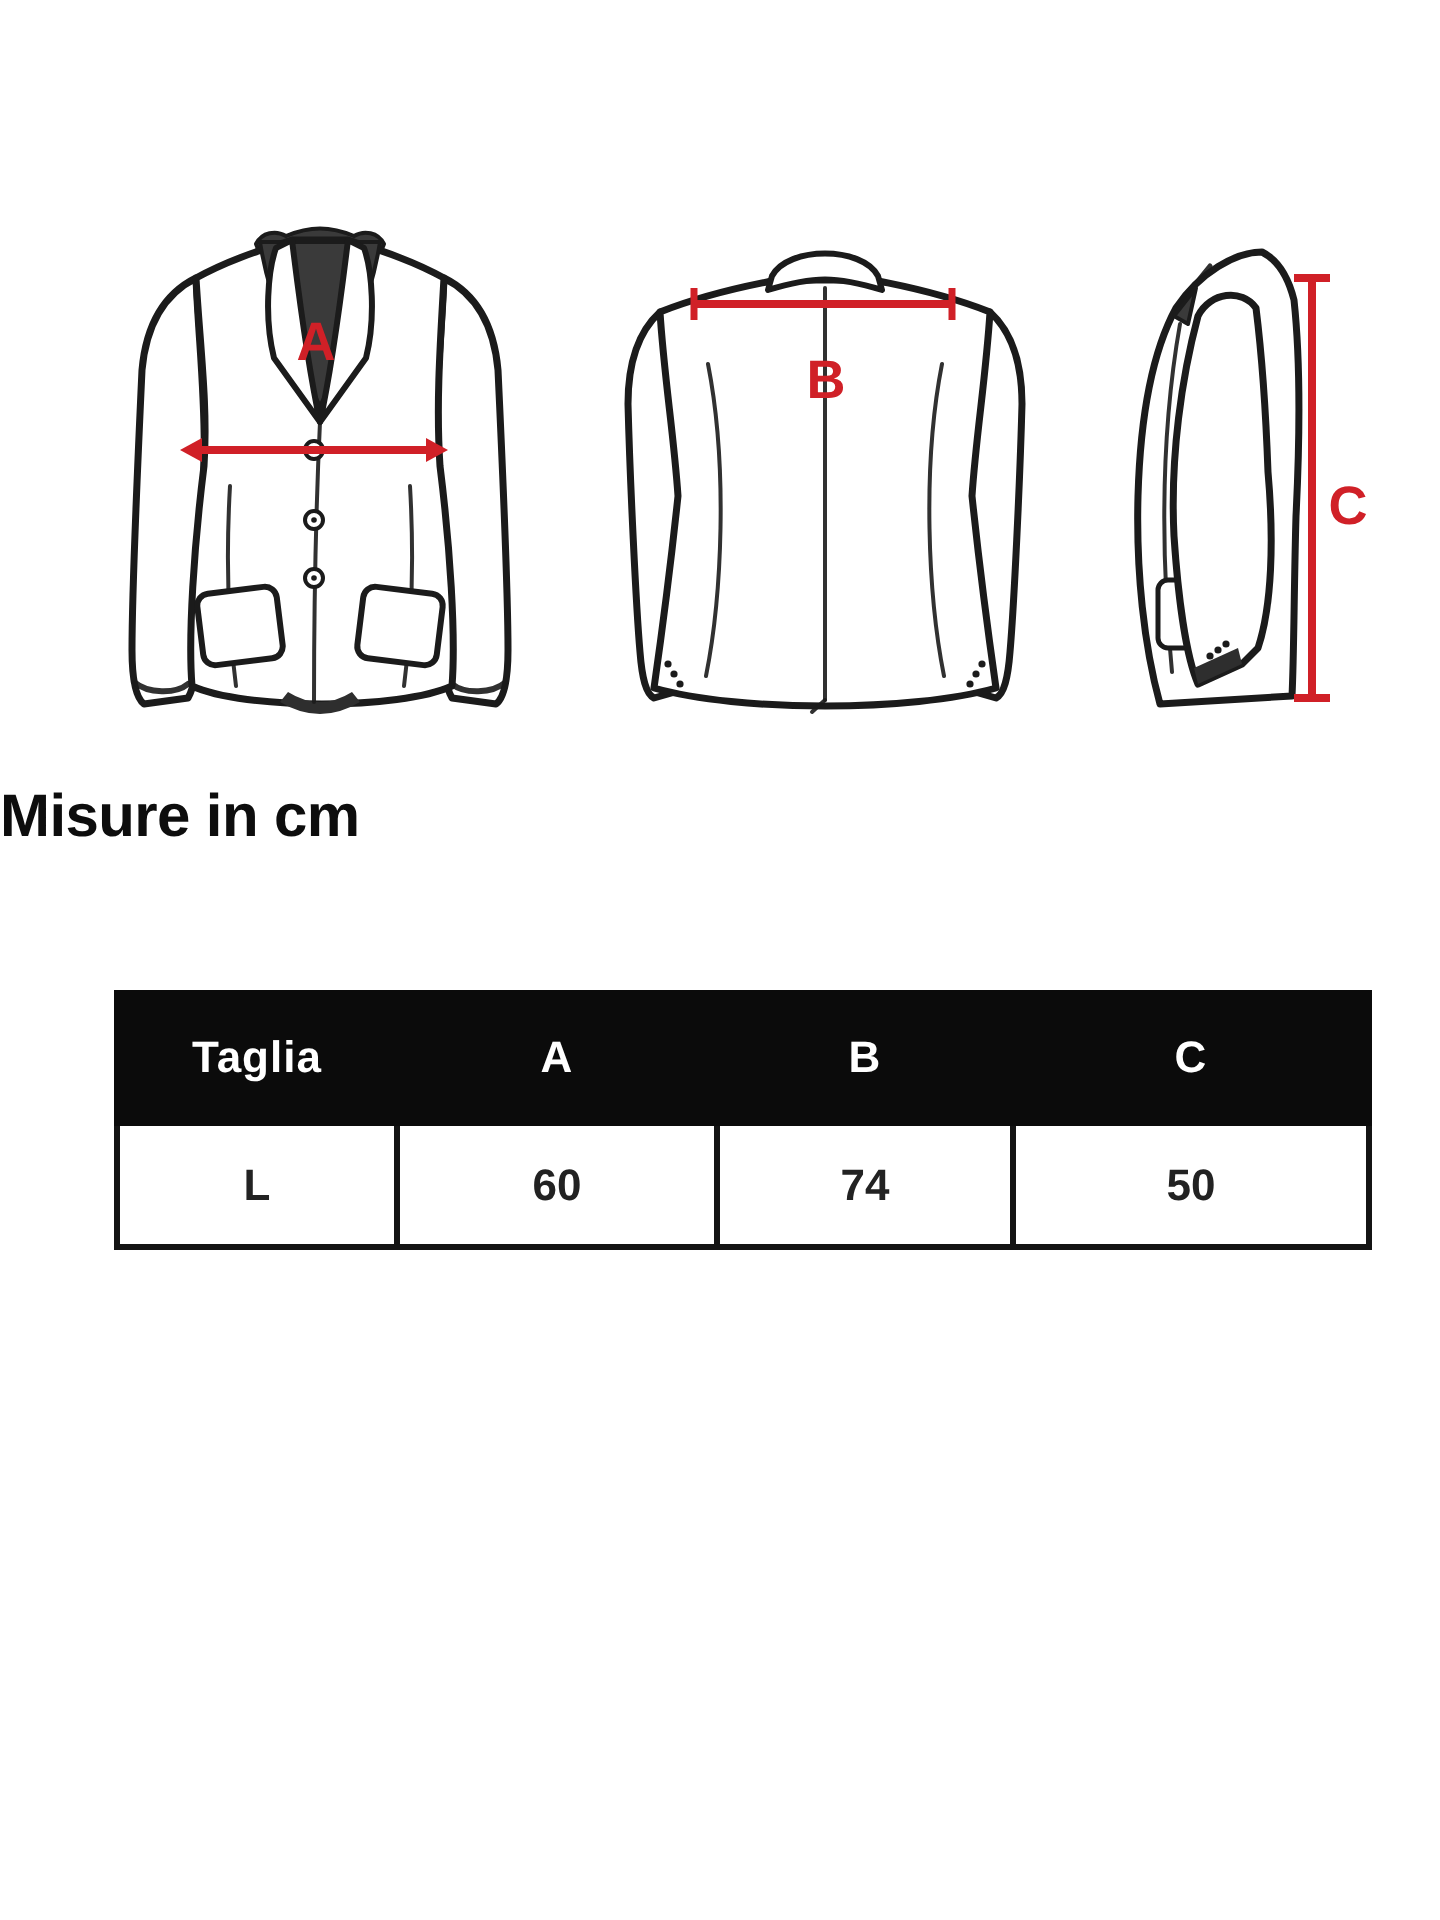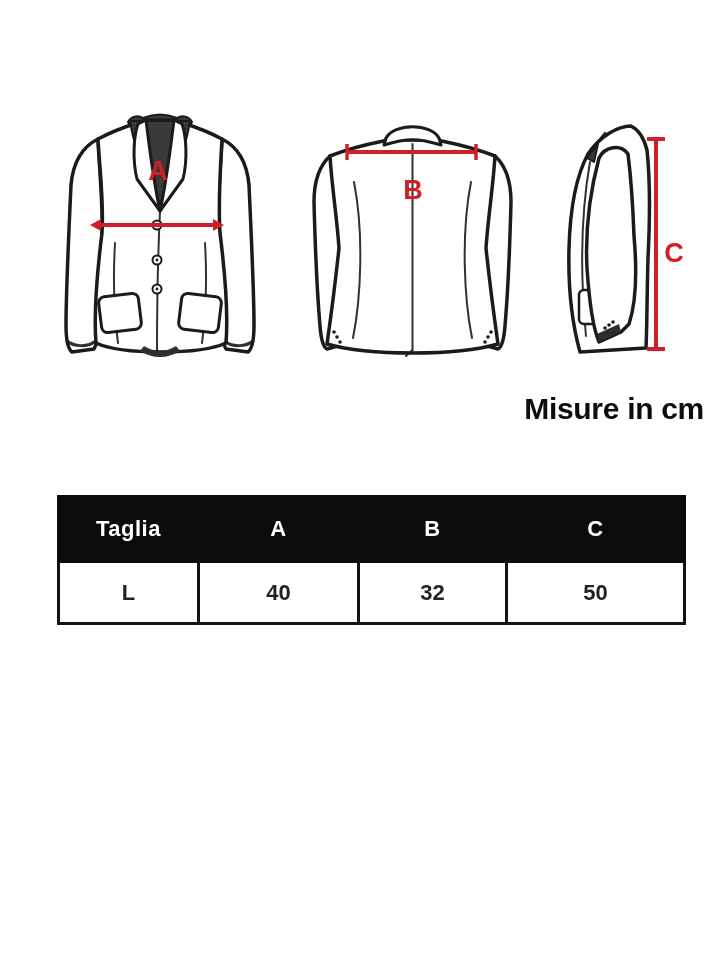--- a/index.html
+++ b/index.html
@@ -33,21 +33,21 @@
   .red-stroke{stroke:var(--accent-red);stroke-width:4;fill:none;stroke-linecap:butt;}
   .red-fill{fill:var(--accent-red);stroke:none;}
   .measure-label{
     fill:var(--accent-red);
     font-family:"Liberation Sans",sans-serif;
     font-weight:bold;font-size:27px;
   }
 
   .title{
     position:absolute;left:0;top:392px;width:704px;
-    text-align:right;
+    text-align:left;
     font-size:30px;font-weight:800;color:#0d0d0d;
     letter-spacing:-0.3px;
   }
 
   .size-table{
     position:absolute;left:57px;top:495px;
     width:626px;
     border-collapse:collapse;
     table-layout:fixed;
   }
@@ -186,20 +186,20 @@
       <tr>
         <th>Taglia</th>
         <th>A</th>
         <th>B</th>
         <th>C</th>
       </tr>
     </thead>
     <tbody>
       <tr>
         <td>L</td>
-        <td>40</td>
-        <td>32</td>
+        <td>60</td>
+        <td>74</td>
         <td>50</td>
       </tr>
     </tbody>
   </table>
 
 </div>
 
 </body></html>

